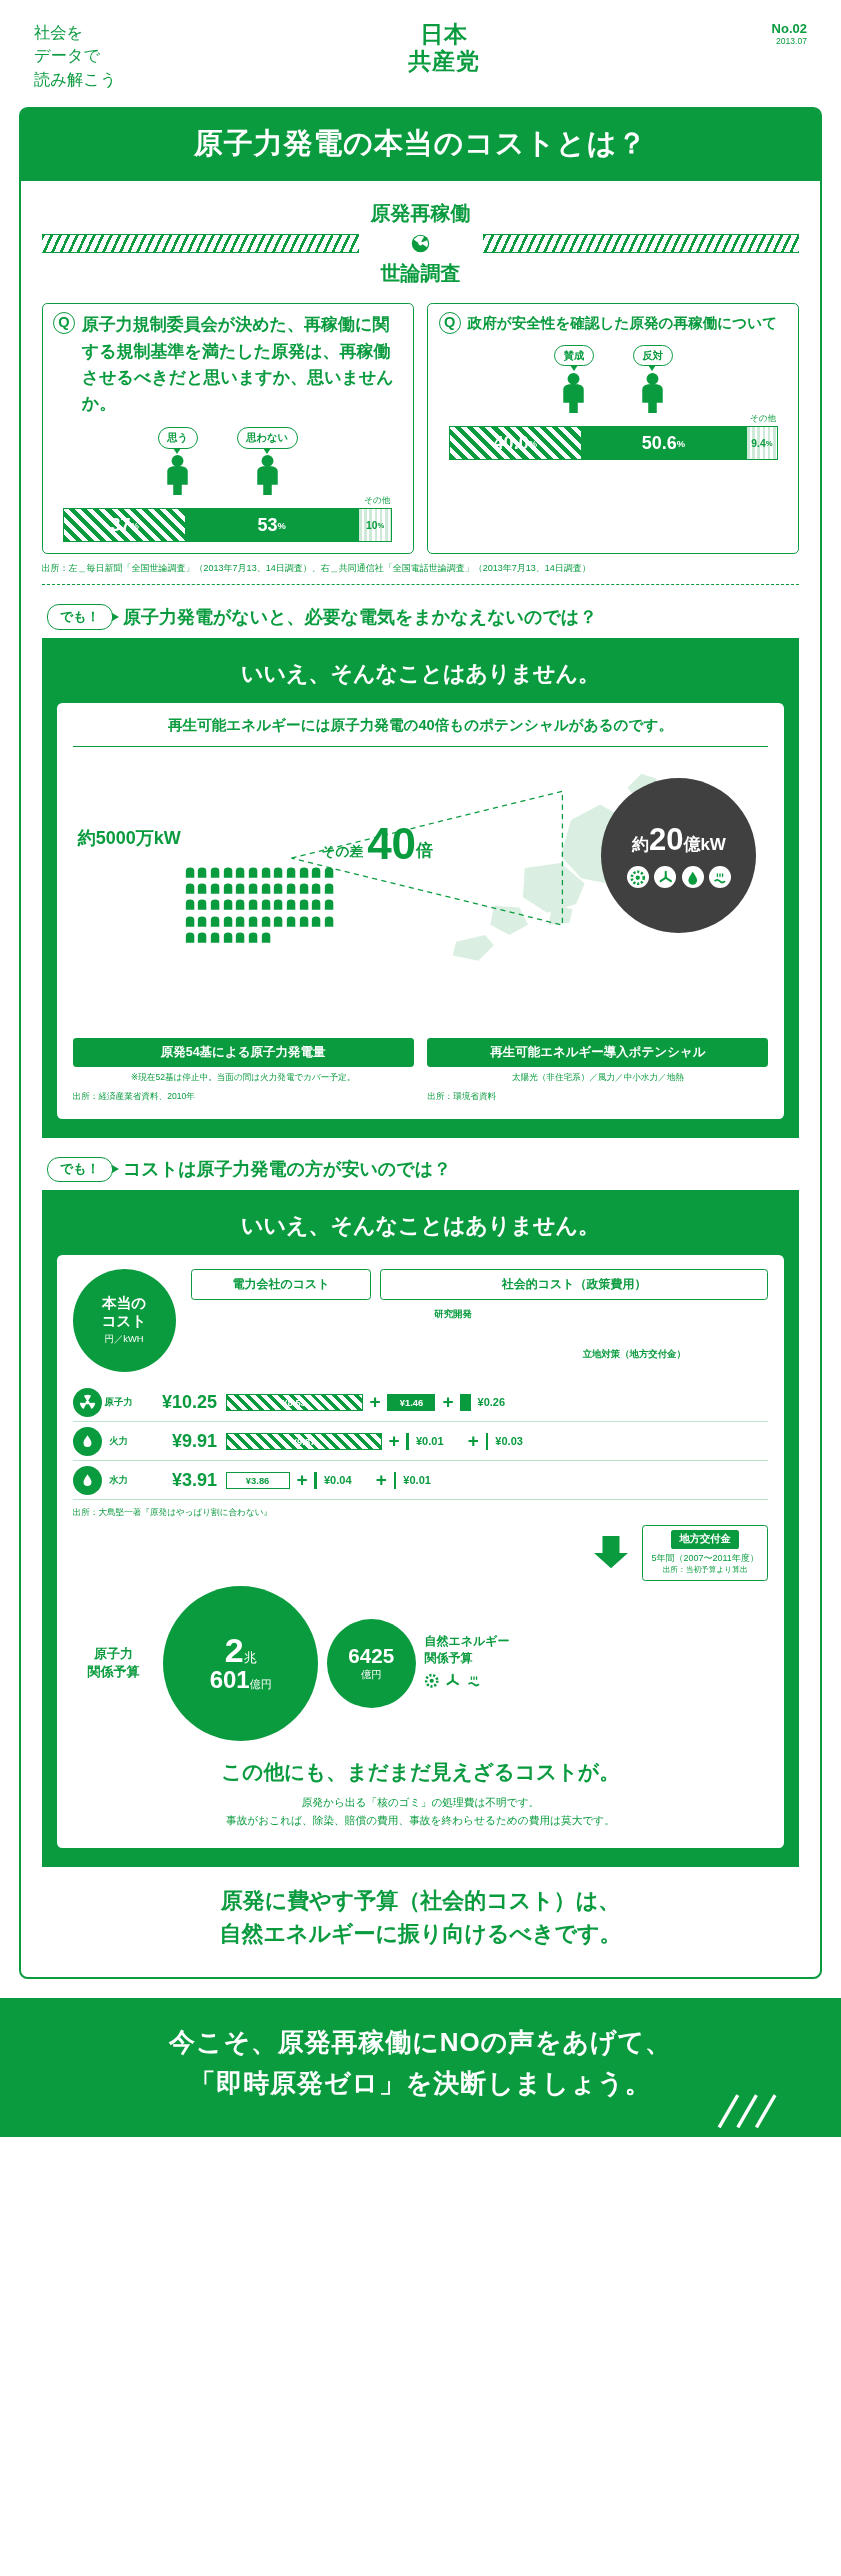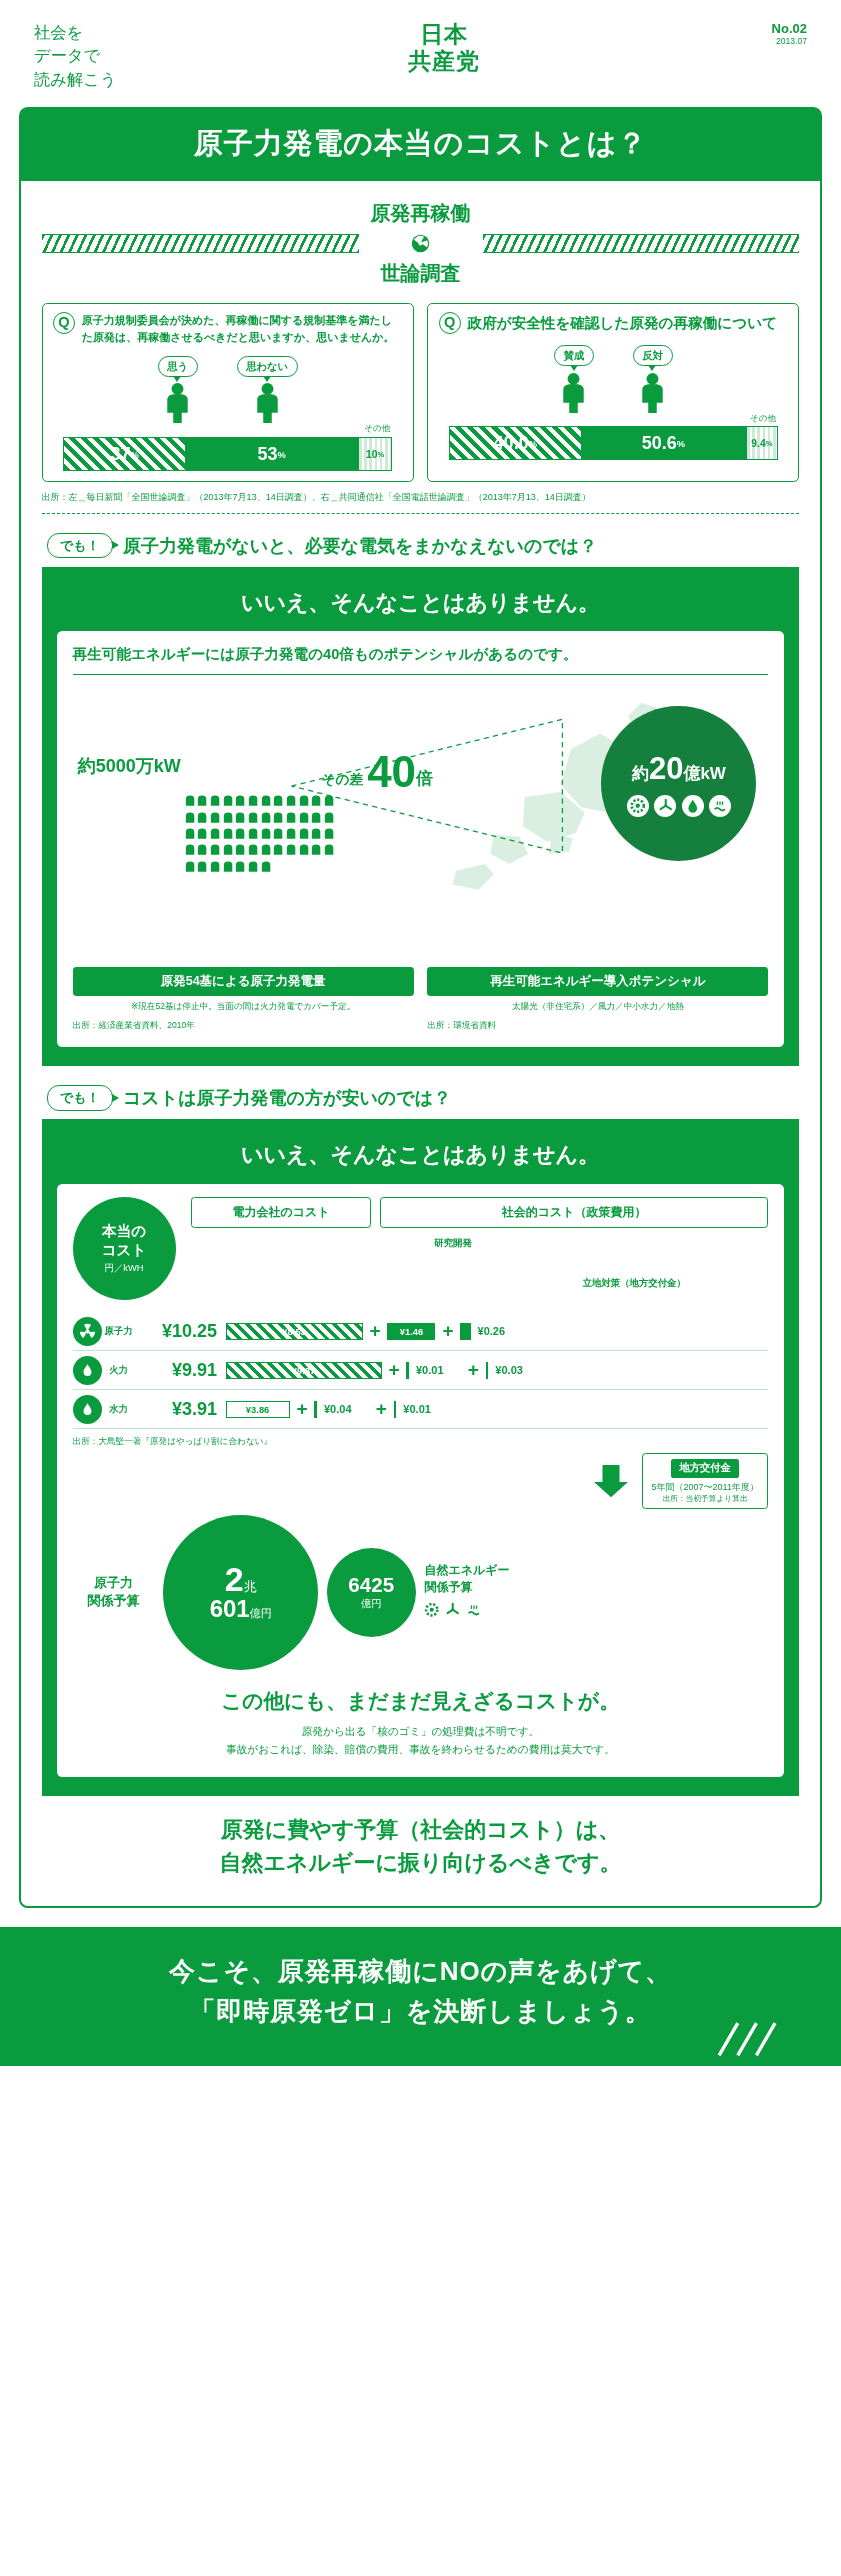--- a/index.html
+++ b/index.html
@@ -54,21 +54,21 @@
   .radi svg { display:block; }
 
   
   .poll-row { display: flex; gap: 13.7px; padding: 10.3px 20.6px 0 20.6px; }
   .poll-card { flex: 1 1 0; border: 1.7px solid #0a9b3f; border-radius: 5.2px; padding: 8.6px 10.3px 10.3px 10.3px; }
   .poll-q { display: flex; gap: 6.9px; align-items: flex-start; }
   .qmark {
     width: 22px; height: 22px; border: 1.7px solid #0a9b3f; border-radius: 50%;
     color: #0a9b3f; font-weight: bold; font-size: 14.6px; text-align: center; line-height: 19px; flex: 0 0 auto;
   }
-  .q-text { font-size: 11px; font-weight: bold; line-height: 1.55; color: #0a9b3f; }
+  .q-text { font-size: 17px; font-weight: bold; line-height: 1.55; color: #0a9b3f; }
   .q-text.big { font-size: 14.6px; line-height: 1.6; }
 
   .figures { display: flex; justify-content: center; align-items: flex-end; gap: 39px; margin-top: 12px; position: relative; height: 65px; }
   .fig-wrap { position: relative; text-align: center; }
   .bubble {
     position: relative; display: inline-block;
     border: 1.7px solid #0a9b3f; border-radius: 13.7px; padding: 2.6px 8.6px;
     font-size: 10.3px; font-weight: bold; color: #0a9b3f; background: #fff; margin-bottom: 5.2px; white-space: nowrap;
   }
   .bubble:after {
@@ -99,32 +99,32 @@
   .demo-pill:after {
     content:""; position:absolute; right: -7.7px; top: 50%; margin-top:-4.3px;
     width:0;height:0;border-top:4.3px solid transparent;border-bottom:4.3px solid transparent;border-left:7.7px solid #0a9b3f;
   }
   .demo-text { font-size: 18px; font-weight: bold; color: #0a9b3f; }
 
   
   .panel { margin: 0 20.6px; background: #0a9b3f; border-radius: 0; padding: 15.5px 15.5px 19px 15.5px; }
   .panel-title { color: #fff; font-size: 22px; font-weight: bold; text-align: center; padding: 5.2px 0 13.7px 0; }
   .panel-inner { background: #fff; border-radius: 5.2px; padding: 13.7px 15.5px 15.5px 15.5px; }
-  .panel-lead { text-align: left; font-size: 14.6px; font-weight: bold; color: #0a9b3f; border-bottom: 1.7px solid #0a9b3f; padding-bottom: 10.3px; margin-bottom: 5.2px; }
+  .panel-lead { text-align: center; font-size: 14.6px; font-weight: bold; color: #0a9b3f; border-bottom: 1.7px solid #0a9b3f; padding-bottom: 10.3px; margin-bottom: 5.2px; }
 
   
   .potential { position: relative; height: 283px; }
   .pot-left { position: absolute; left: 5.2px; top: 74px; font-size: 18px; font-weight: bold; color: #0a9b3f; }
   .ratio { position: absolute; left: 249px; top: 67px; color: #0a9b3f; font-weight: bold; }
   .ratio .small { font-size: 13.7px; }
   .ratio .big { font-size: 44px; vertical-align: -3.4px; }
   .ratio .bai { font-size: 17px; }
   .circle-big {
     position: absolute; right: 12px; top: 26px; width: 155px; height: 155px; border-radius: 50%;
-    background: #15803d; color: #fff; text-align: right; display:flex; flex-direction: column; align-items:center; justify-content:center;
+    background: #404040; color: #fff; text-align: right; display:flex; flex-direction: column; align-items:center; justify-content:center;
   }
   .circle-big .t1 { font-size: 17px; font-weight: bold; }
   .circle-big .t1 .n { font-size: 31px; }
   .circle-icons { display:flex; gap: 5.2px; margin-top: 8.6px; }
   .circ-ic { width: 22px; height: 22px; border-radius: 50%; background: #fff; display:flex; align-items:center; justify-content:center; }
   .plant-grid { position: absolute; left: 112px; top: 112px; width: 163px; display:flex; flex-wrap: wrap; gap: 1.7px; }
   .plant { width: 11px; height: 14.6px; }
   .jp-map { position:absolute; left: 369px; top: 8.6px; opacity: .95; }
   .cone { position: absolute; left: 215px; top: 34px; }
 

